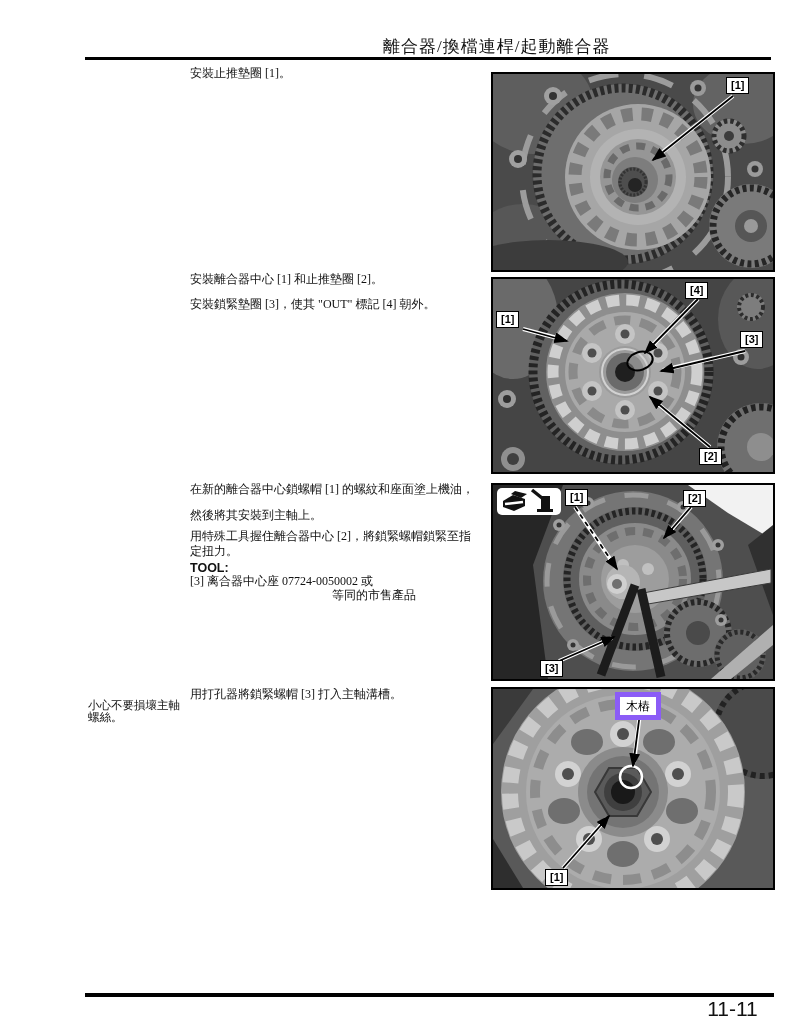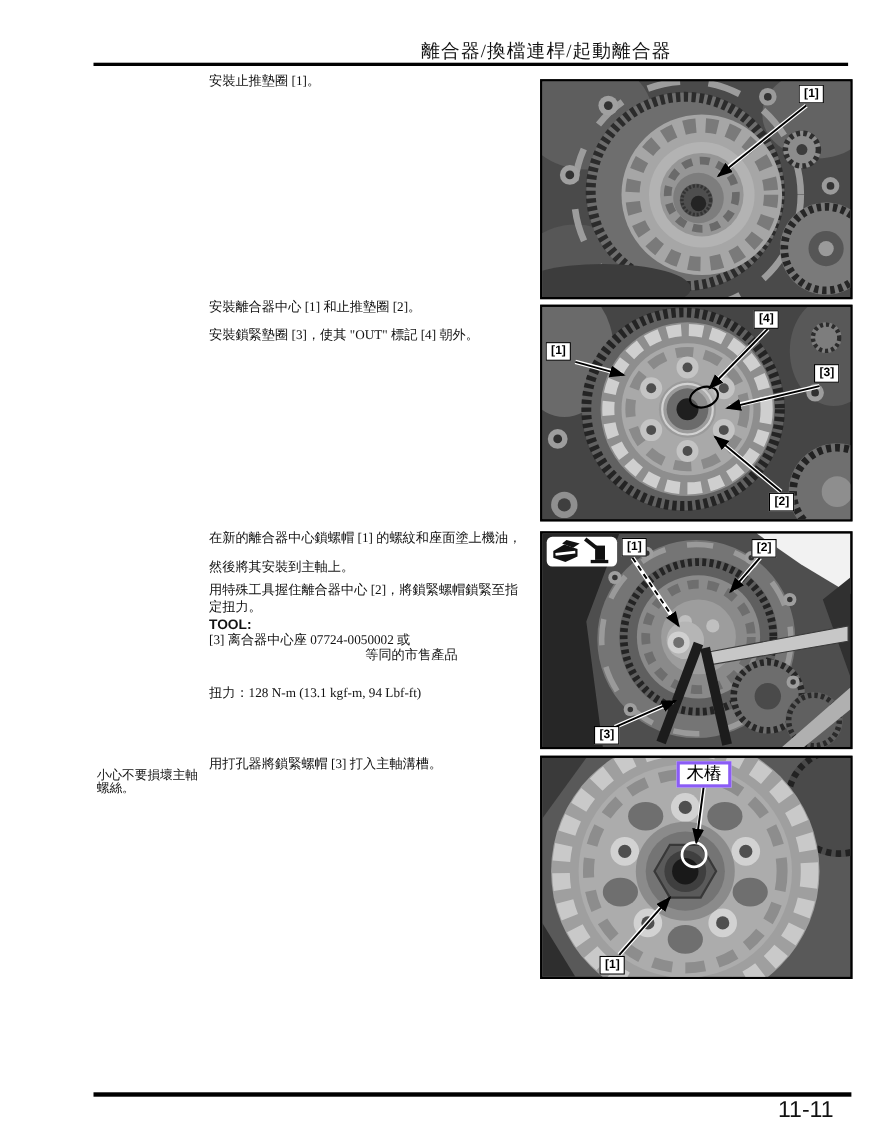--- a/index.html
+++ b/index.html
@@ -17,23 +17,23 @@
   .note { position:absolute; font-size:11.5px; line-height:15px; white-space:nowrap; }
   .tool-head { font-family:"Liberation Sans","DejaVu Sans",sans-serif; font-weight:bold; font-size:12.5px; }
 
   .photo { position:absolute; left:491px; width:280px; border:2px solid #000; box-sizing:content-box;
            background:#4a4a4a; }
   .photo svg { display:block; }
 
   .callout { position:absolute; background:#fff; border:1.5px solid #000; color:#000;
              font-family:"Liberation Sans","DejaVu Sans",sans-serif; font-weight:bold;
              font-size:11px; line-height:13px; padding:1px 4px; white-space:nowrap; }
-  .callout-cn { position:absolute; background:#fff; border:3px solid #8b5cf6; color:#000;
+  .callout-cn { position:absolute; background:#fff; border:5px solid #8b5cf6; color:#000;
                 font-family:Liberation Sans, sans-serif;
-                font-size:16px; line-height:14px; padding:2px 6px; white-space:nowrap; }
+                font-size:12px; line-height:14px; padding:2px 6px; white-space:nowrap; }
 </style>
 </head>
 <body>
 
 <div class="page">
 
   <div class="header-title">離合器/換檔連桿/起動離合器</div>
   <div class="rule-top"></div>
 
   <div class="txt" style="left:190px; top:65px;">安裝止推墊圈 [1]。</div>
@@ -41,21 +41,20 @@
   <div class="txt" style="left:190px; top:271px;">安裝離合器中心 [1] 和止推墊圈 [2]。</div>
   <div class="txt" style="left:190px; top:296px;">安裝鎖緊墊圈 [3]，使其 "OUT" 標記 [4] 朝外。</div>
 
   <div class="txt" style="left:190px; top:481px;">在新的離合器中心鎖螺帽 [1] 的螺紋和座面塗上機油，</div>
   <div class="txt" style="left:190px; top:507px;">然後將其安裝到主軸上。</div>
   <div class="txt" style="left:190px; top:528px;">用特殊工具握住離合器中心 [2]，將鎖緊螺帽鎖緊至指</div>
   <div class="txt" style="left:190px; top:543px;">定扭力。</div>
   <div class="txt tool-head" style="left:190px; top:560px;text-align:center;">TOOL:</div>
   <div class="txt" style="left:190px; top:573px;">[3] 离合器中心座 07724-0050002 或</div>
   <div class="txt" style="left:332px; top:587px;">等同的市售產品</div>
-  <div class="txt" style="left:190px; top:622px;">扭力：128 N-m (13.1 kgf-m, 94 Lbf-ft)</div>
 
   <div class="note" style="left:88px; top:686px;margin-top:12px;">小心不要損壞主軸</div>
   <div class="note" style="left:88px; top:710px;">螺絲。</div>
   <div class="txt" style="left:190px; top:686px;">用打孔器將鎖緊螺帽 [3] 打入主軸溝槽。</div>
 
   <div class="photo" style="top:72px; height:196px;">
     <svg width="280" height="196" viewBox="0 0 280 196">
       <defs>
           <marker id="m1" markerWidth="9" markerHeight="8" refX="7" refY="3" orient="auto">
             <path d="M0,0 L8,3 L0,6 z" fill="#000"></path>

